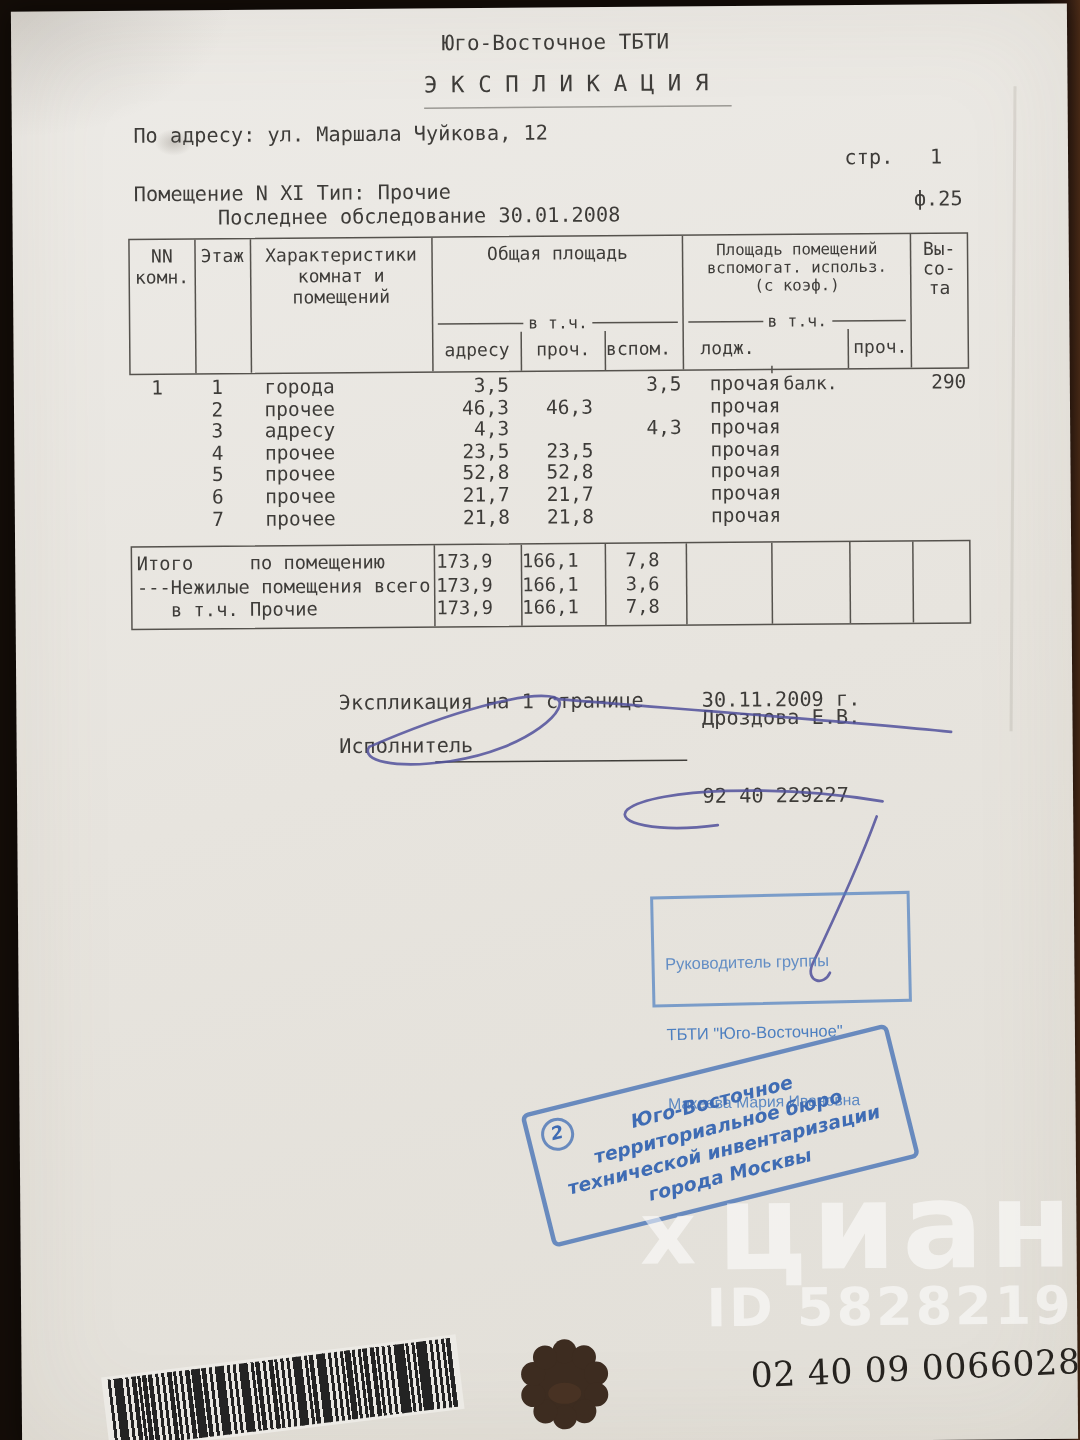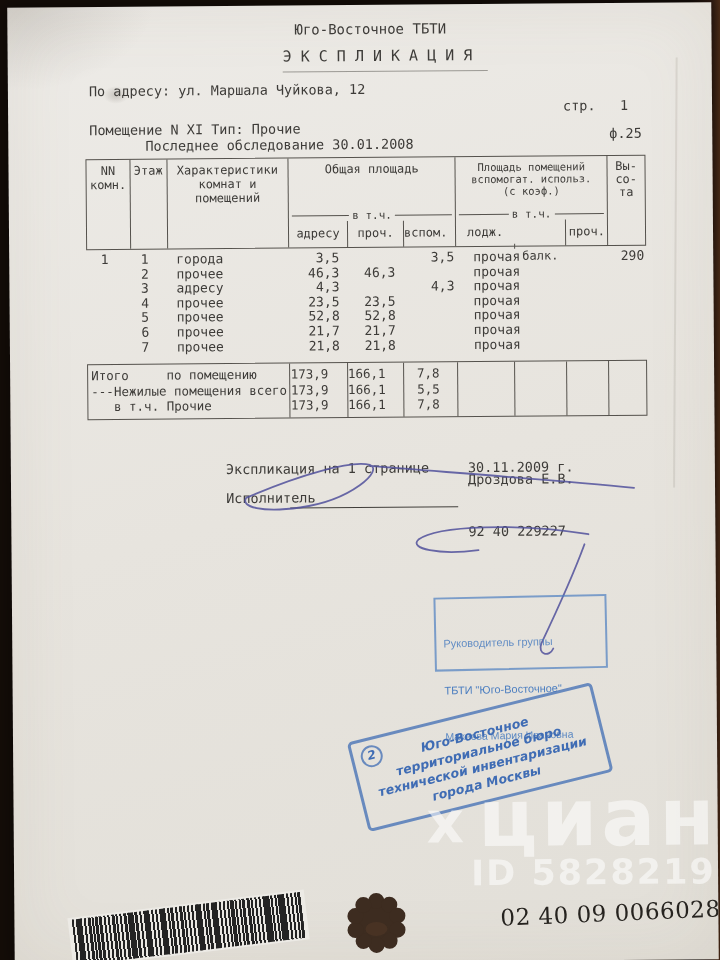--- a/index.html
+++ b/index.html
@@ -249,21 +249,21 @@
         <div class="tl">Итого     по помещению
 ---Нежилые помещения всего
    в т.ч. Прочие</div>
         <div class="tn n1">173,9
 173,9
 173,9</div>
         <div class="tn n2">166,1
 166,1
 166,1</div>
         <div class="tn n3">7,8
-5,5
+3,6
 7,8</div>
         <div class="tn e1"></div>
         <div class="tn e2"></div>
         <div class="tn e3"></div>
         <div class="tn e4"></div>
       </div>
 
       <div class="abs f-pages t135">Экспликация на 1 странице</div>
       <div class="abs f-date t135">30.11.2009 г.</div>
       <div class="abs f-exec t135">Исполнитель</div>

